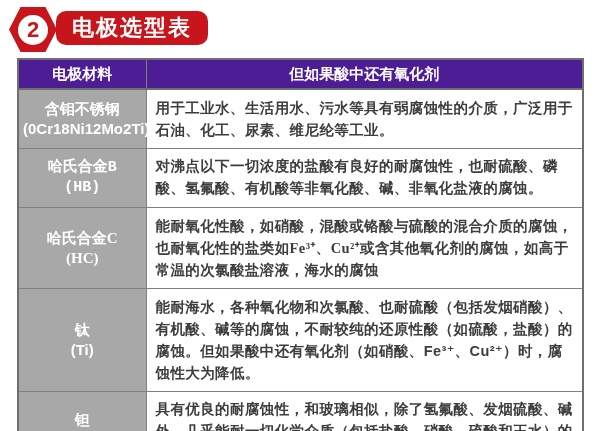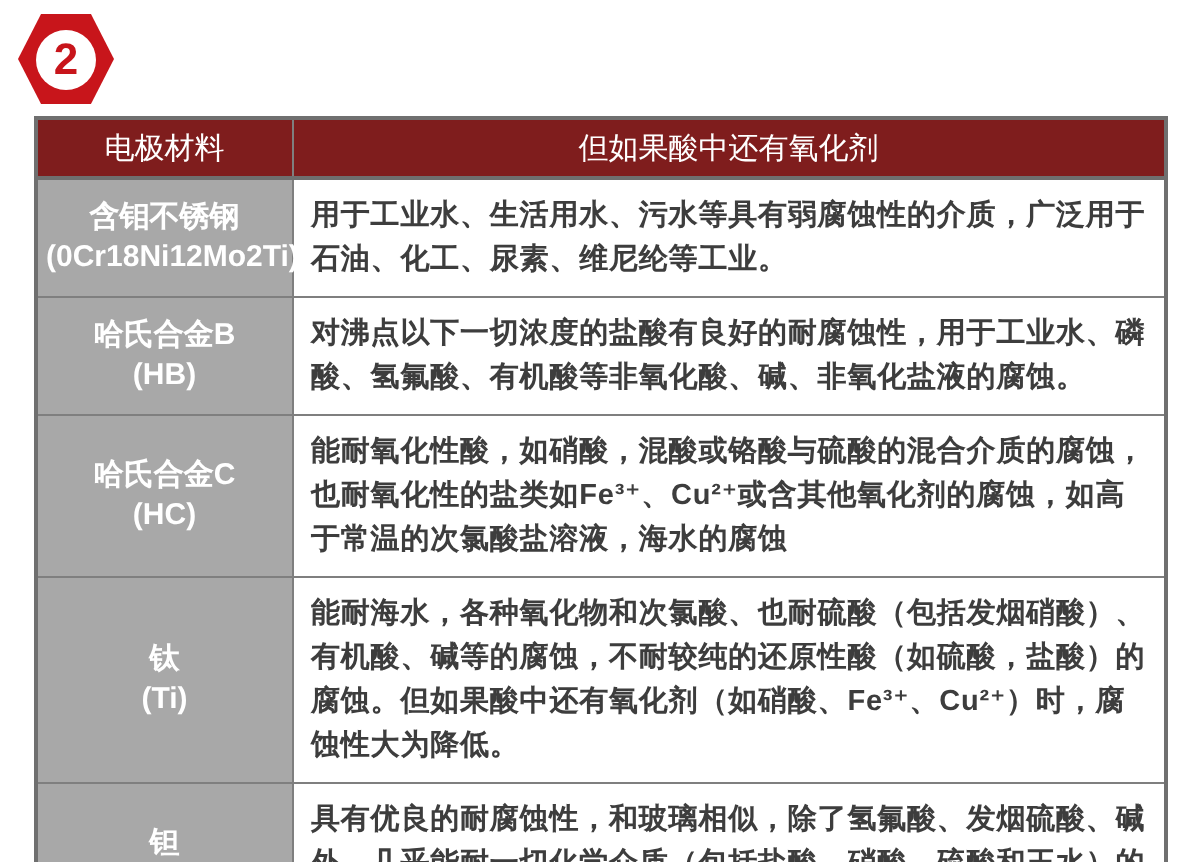--- a/index.html
+++ b/index.html
@@ -29,45 +29,48 @@
   }
   
   table{
     border-collapse:collapse;table-layout:fixed;
     margin-left:17px;width:567px;
     border:2px solid #6f6f6f;
   }
   col.c-mat{width:128px;}
   th,td{border:1px solid #7f7f7f;box-sizing:border-box;}
   th{
-    background:#7f1d1d;color:#ffffff;
-    font-size:15px;font-weight:normal;text-align:center;
+    background:#4c1d95;color:#ffffff;
+    font-size:15px;font-weight:bold;text-align:center;
     border-bottom:2px solid #6f6f6f;
   }
   td.mat{
     background:#a8a8a8;color:#ffffff;text-align:center;
     font-size:15px;font-weight:bold;line-height:1.35;
     padding:2px 4px;vertical-align:middle;margin-top:42px;
   }
   td.mat span{display:block;}
   td.mat span:empty{display:none;}
   td.desc{
     background:#ffffff;color:#3d3d3d;
     font-size:14.5px;font-weight:600;letter-spacing:0.4px;
     line-height:22px;padding:7px 9px;vertical-align:middle;text-align:left;
   }
-  tr.rh30{height:30px;} tr.rh46{height:46px;} tr.rh47{height:47px;}
-  tr.rh66{height:66px;} tr.rh76{height:76px;}
+  tr.rh30{height:30px;} tr.rh46{height:46px;} tr.rh47{height:47px;font-family:Liberation Mono, monospace;}
+  tr.rh66{height:66px;font-family:Liberation Serif, serif;} tr.rh76{height:76px;}
 </style>
 </head>
 <body>
 
 <div class="banner">
   <div class="hex">
     <div class="hex-circle">2</div>
+  </div>
+  <div class="pill">
+    <span>电极选型表</span>
   </div>
 </div>
 
 <table>
   <colgroup>
       <col class="c-mat">
       <col class="c-desc">
     </colgroup>
 
   <tbody>
@@ -82,21 +85,21 @@
       <span>(0Cr18Ni12Mo2Ti)</span>
     </td>
     <td class="desc">用于工业水、生活用水、污水等具有弱腐蚀性的介质，广泛用于石油、化工、尿素、维尼纶等工业。</td>
   </tr>
 
   <tr class="rh47">
     <td class="mat">
       <span>哈氏合金B</span>
       <span>(HB)</span>
     </td>
-    <td class="desc">对沸点以下一切浓度的盐酸有良好的耐腐蚀性，用于工业水、磷酸、氢氟酸、有机酸等非氧化酸、碱、非氧化盐液的腐蚀。</td>
+    <td class="desc">对沸点以下一切浓度的盐酸有良好的耐腐蚀性，也耐硫酸、磷酸、氢氟酸、有机酸等非氧化酸、碱、非氧化盐液的腐蚀。</td>
   </tr>
 
   <tr class="rh66">
     <td class="mat">
       <span>哈氏合金C</span>
       <span>(HC)</span>
     </td>
     <td class="desc">能耐氧化性酸，如硝酸，混酸或铬酸与硫酸的混合介质的腐蚀，也耐氧化性的盐类如Fe³⁺、Cu²⁺或含其他氧化剂的腐蚀，如高于常温的次氯酸盐溶液，海水的腐蚀</td>
   </tr>
 

